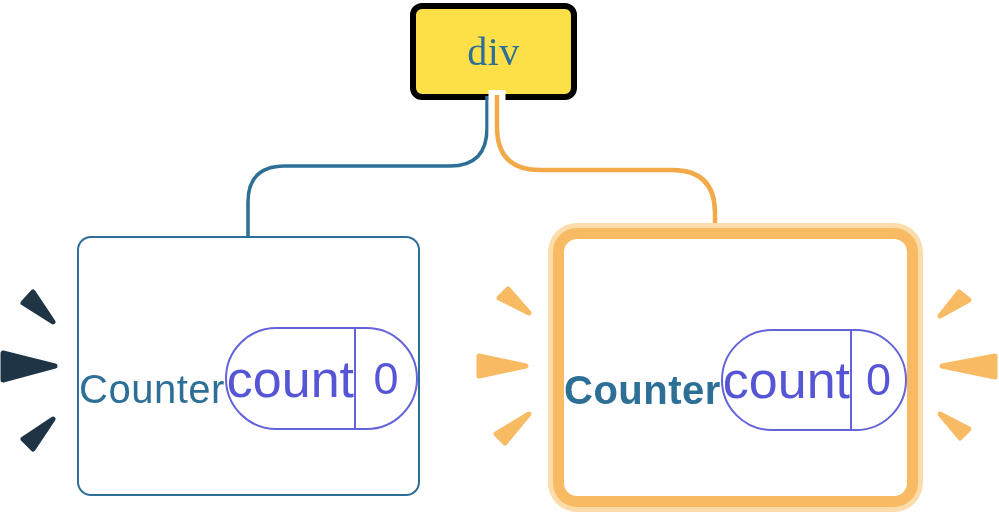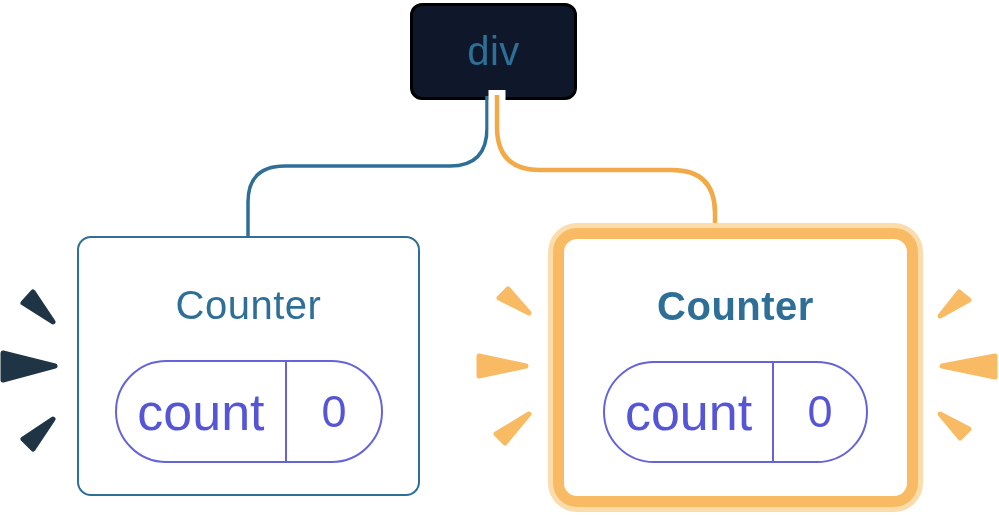--- a/index.html
+++ b/index.html
@@ -11,25 +11,26 @@
     overflow: hidden;
     font-family: "Liberation Sans", sans-serif;
   }
 
   
   .node-div {
     position: absolute;
     left: 410px; top: 3px;
     width: 167px; height: 97px;
     box-sizing: border-box;
-    background: #0f172a;
-    border: 3px solid #000000;
+    background: #fde047;
+    border: 6px solid #000000;
     border-radius: 12px;
     display: flex; align-items: center; justify-content: center;
     z-index: 1;
+    font-family: Liberation Serif, serif;
   }
   .node-div .node-label {
     color: #2e6f97;
     font-size: 40px;
     font-weight: 500;
     letter-spacing: 0.5px;
   }
 
   
   .edges {
@@ -38,24 +39,23 @@
     z-index: 2;
     pointer-events: none;
   }
 
   
   .card {
     position: absolute;
     box-sizing: border-box;
     background: #ffffff;
     display: flex;
-    flex-direction: column;
+    flex-direction: row;
     align-items: center;
     z-index: 3;
-    gap: 8px;
   }
   .card-left {
     left: 77px; top: 236px;
     width: 343px; height: 260px;
     border: 2.5px solid #2e6f97;
     border-radius: 14px;
   }
   .card-right {
     left: 553px; top: 228px;
     width: 365px; height: 279px;

